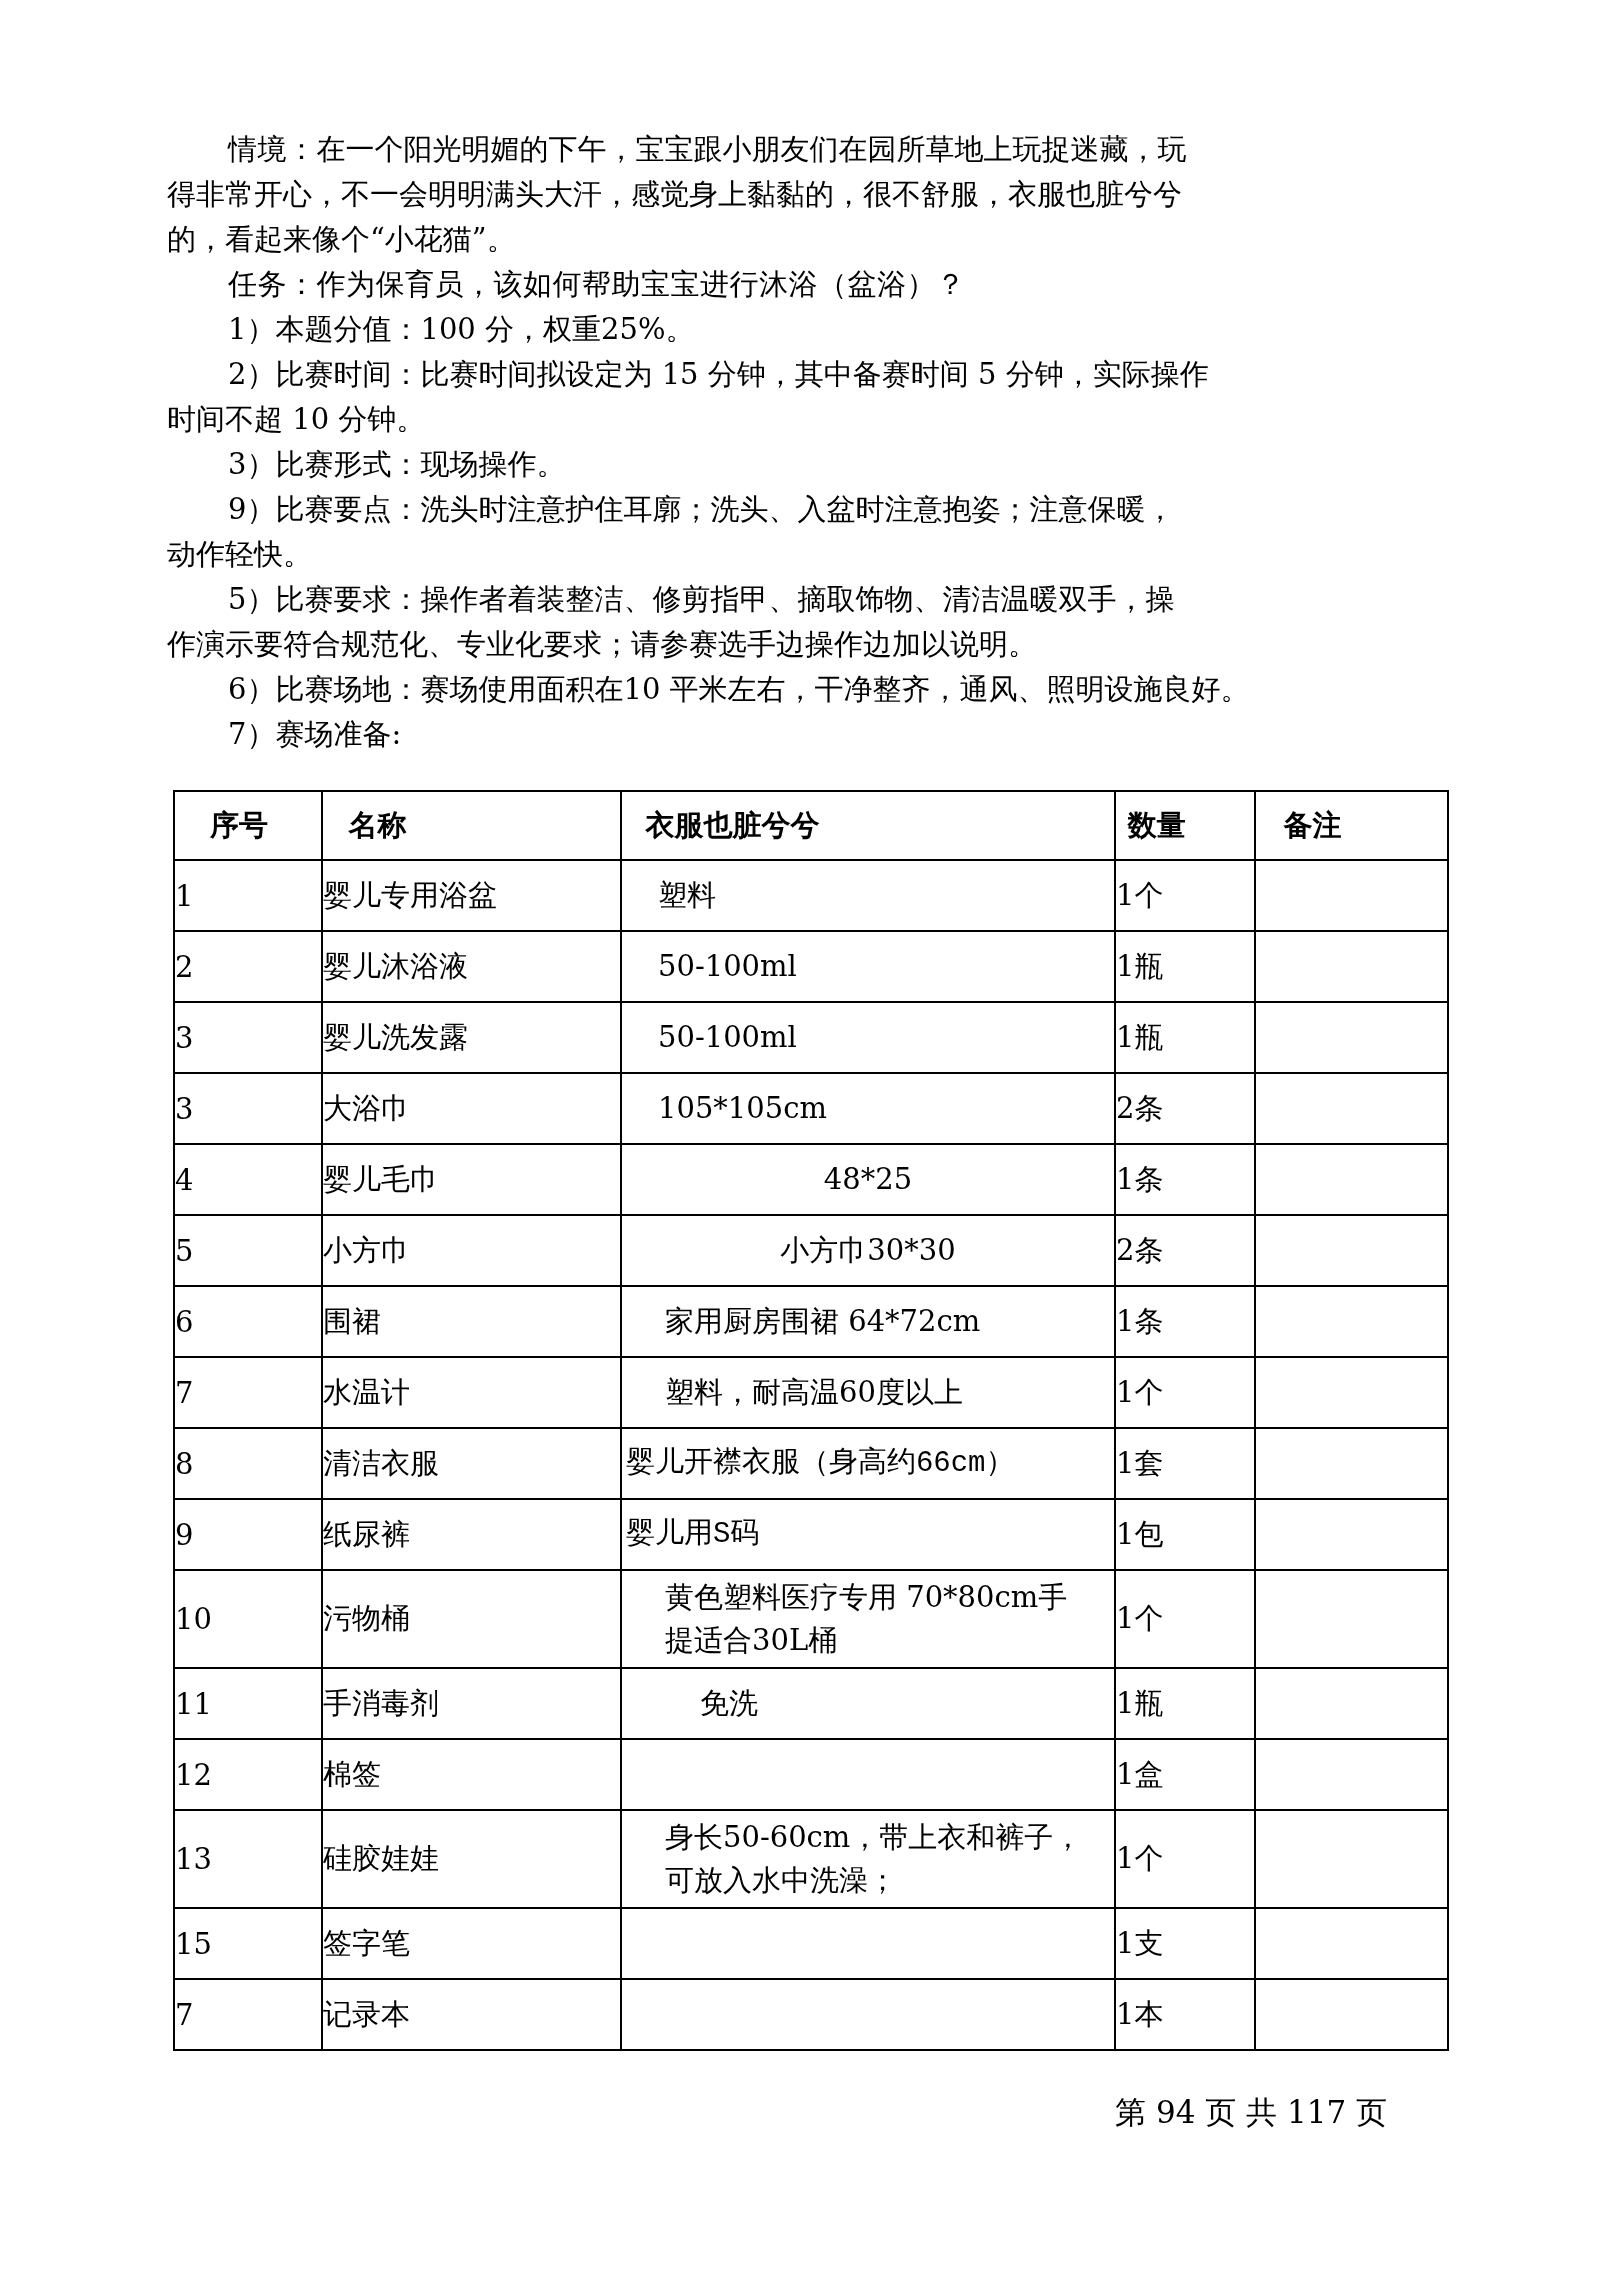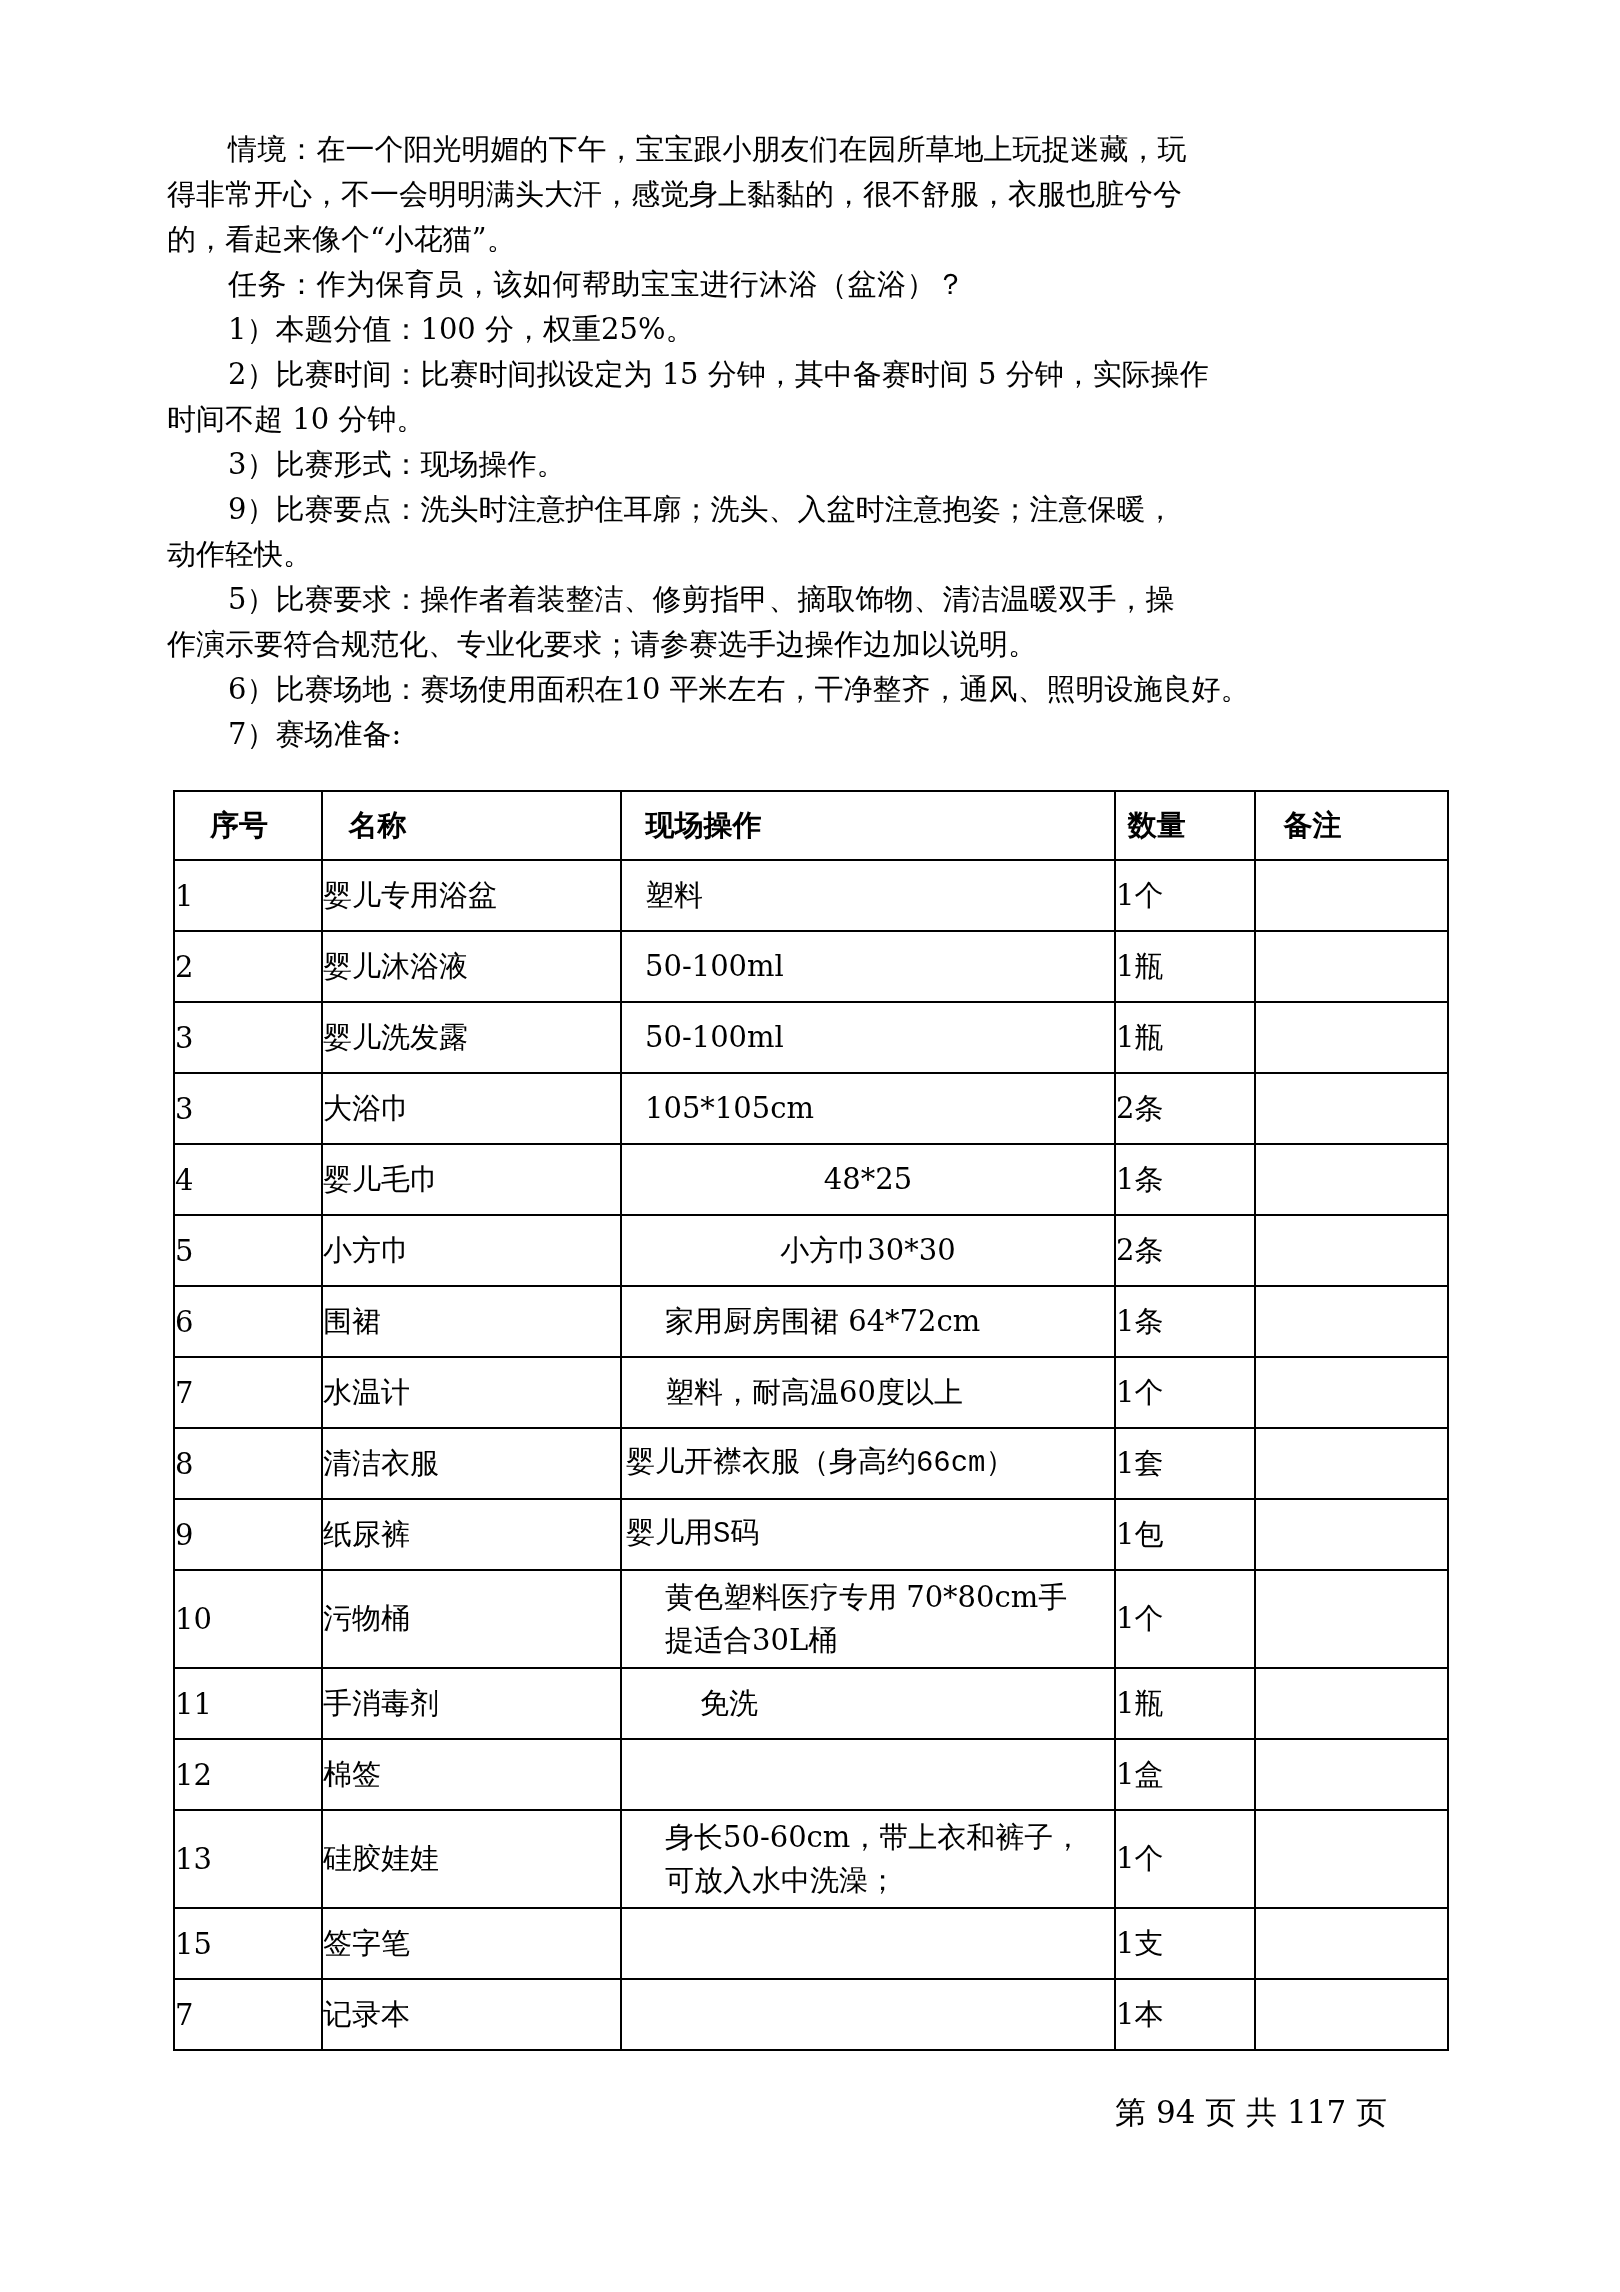--- a/index.html
+++ b/index.html
@@ -55,21 +55,21 @@
   .prep-table th:nth-child(1) { padding-left: 35px; }
   .prep-table th:nth-child(2) { padding-left: 25.5px; }
   .prep-table th:nth-child(3) { padding-left: 23.5px; }
   .prep-table th:nth-child(4) { padding-left: 11.8px; }
   .prep-table th:nth-child(5) { padding-left: 27.4px; }
   .prep-table td { height: 69px; font-weight: normal; }
   .prep-table tr.tall td { height: 96px; }
   .c-num  { padding-left: 29px; }
   .c-name { padding-left: 19.6px; }
   .c-spec { line-height: 43px; white-space: pre-line; }
-  .c-spec.pad     { padding-left: 23px; }
+  .c-spec.pad     { padding-left: 36px; }
   .c-spec.flush   { padding-left: 3.9px; font-family: Liberation Mono, monospace; }
   .c-spec.indent  { padding-left: 43px; }
   .c-spec.indent2 { padding-left: 78px; }
   .c-spec.center  { text-align: center; }
   .c-qty  { padding-left: 7.8px; }
   .page-footer {
     position: absolute;
     top: 2096px;
     right: 233px;
     font-size: 31px;
@@ -104,21 +104,21 @@
       <col style="width:148px">
       <col style="width:299px">
       <col style="width:494px">
       <col style="width:140px">
       <col style="width:193px">
     </colgroup>
     <thead>
       <tr>
         <th>序号</th>
         <th>名称</th>
-        <th>现场操作</th>
+        <th>衣服也脏兮兮</th>
         <th>数量</th>
         <th>备注</th>
       </tr>
     </thead>
     <tbody>
         <tr>
     <td class="c-num">1</td>
     <td class="c-name">婴儿专用浴盆</td>
     <td class="c-spec pad">塑料</td>
     <td class="c-qty">1个</td>

